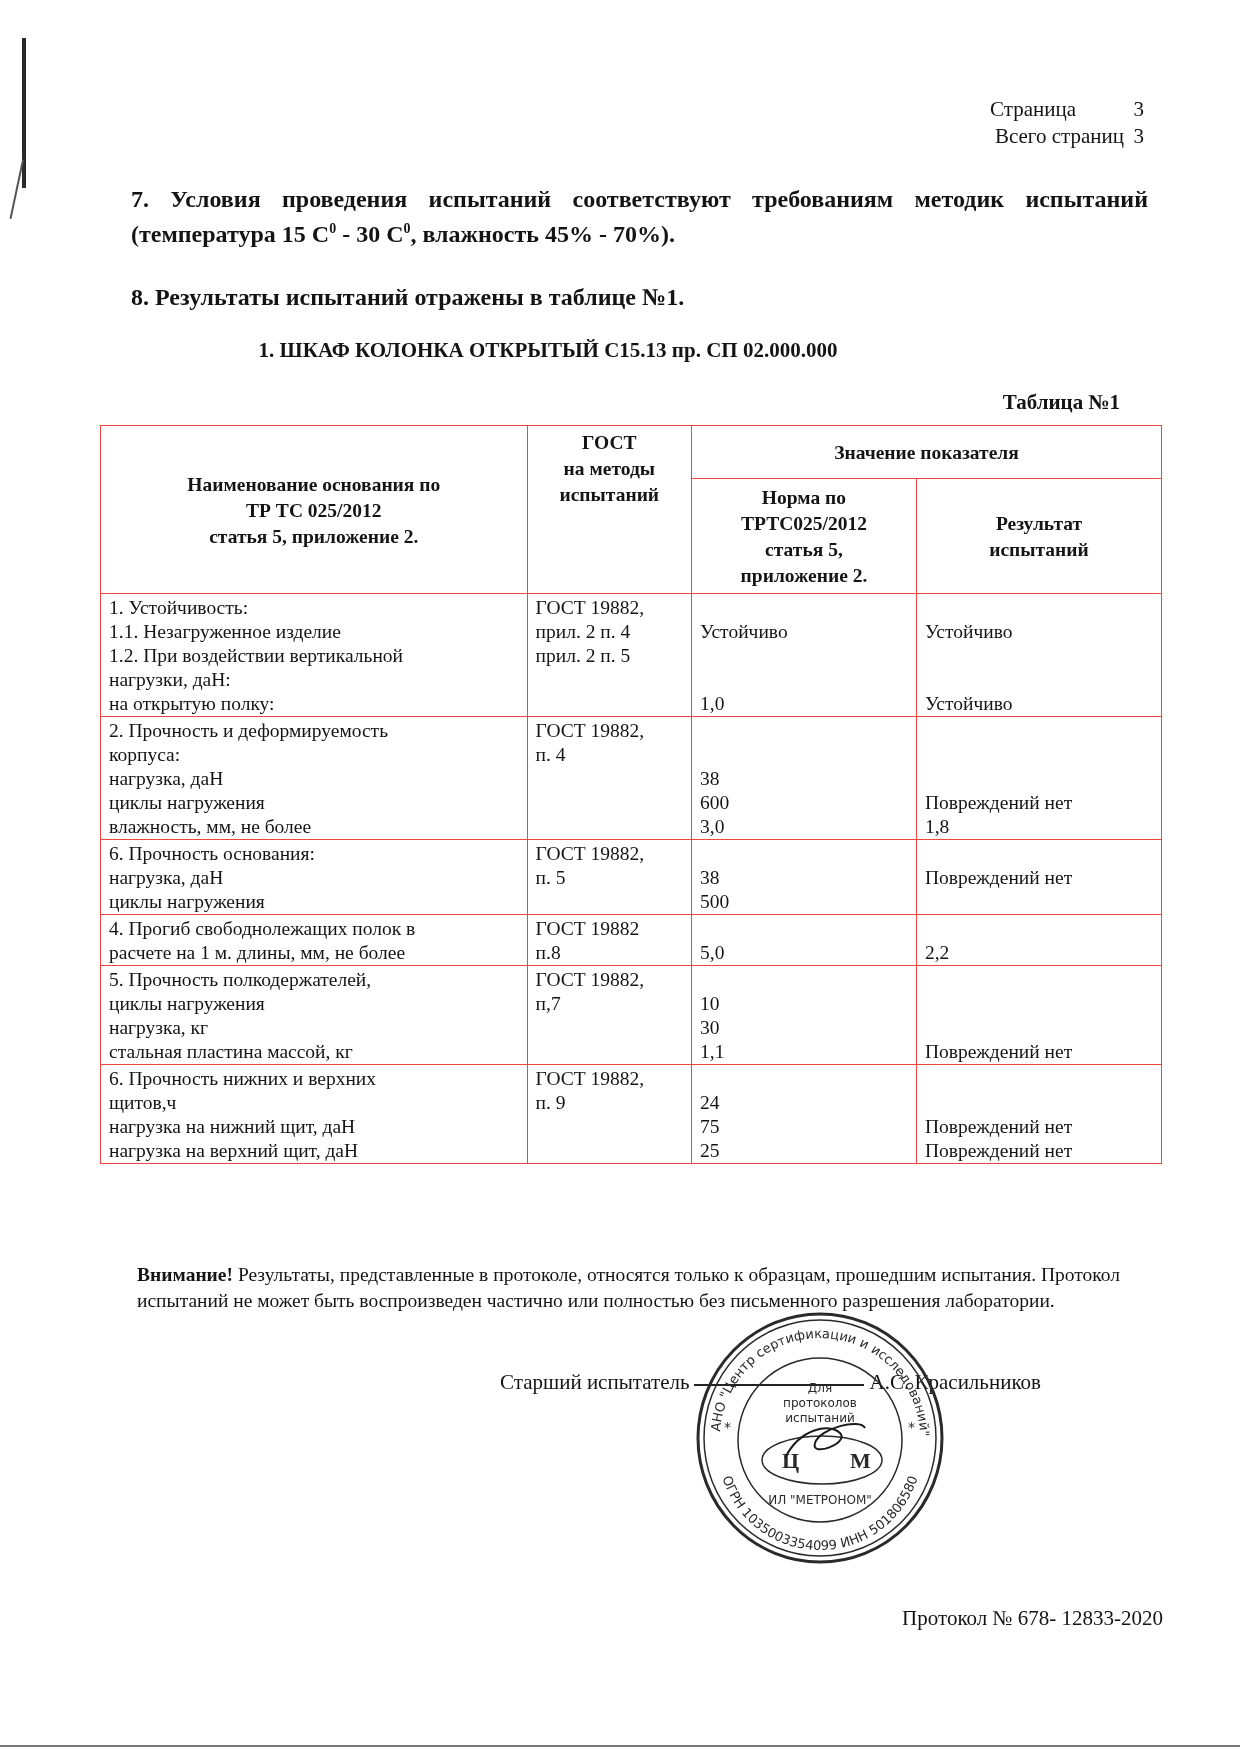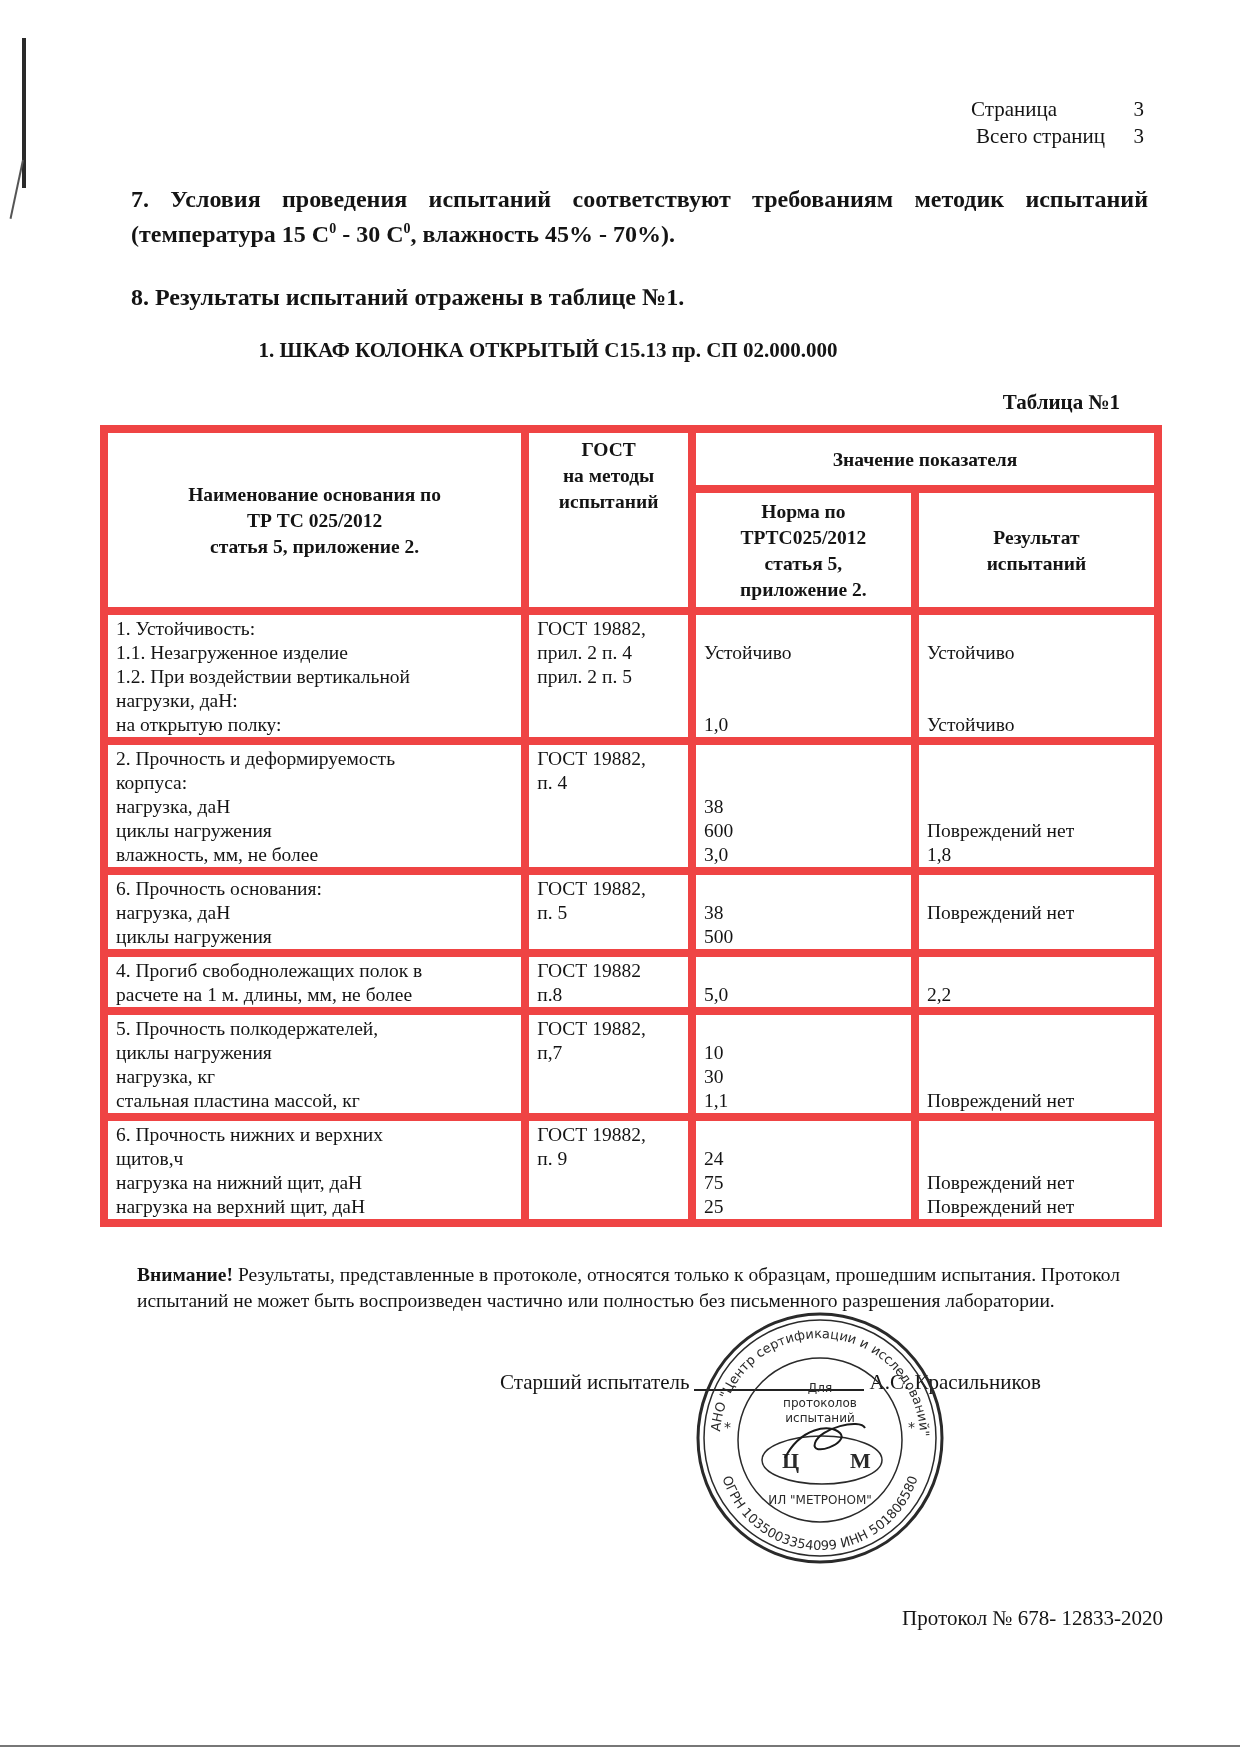--- a/index.html
+++ b/index.html
@@ -6,48 +6,48 @@
   body {
     width: 1240px; height: 1754px; position: relative; overflow: hidden;
     background: #ffffff; color: #141414;
     font-family: "Liberation Serif", "DejaVu Serif", serif;
   }
   .left-bar { position: absolute; left: 22px; top: 38px; width: 4px; height: 150px; background: #2a2a2a; }
   .left-bar2 { position: absolute; left: 22px; top: 160px; width: 2px; height: 60px; background: #555; transform: rotate(12deg); transform-origin: top; }
   .bottom-line { position: absolute; left: 0; top: 1745px; width: 1240px; height: 2px; background: #777; }
 
   .page-num { position: absolute; right: 96px; top: 96px; font-size: 21px; line-height: 27px; text-align: right; }
-  .page-num .row { display: flex; justify-content: flex-end; gap: 25px; }
+  .page-num .row { display: flex; justify-content: flex-end; gap: 6px; }
   .page-num .row .v { display: inline-block; min-width: 14px; text-align: right; }
   .page-num .r1 .v { margin-left: 48px; }
 
   .cond { position: absolute; left: 131px; top: 185px; width: 1017px; font-size: 24px; font-weight: bold; line-height: 29px; text-align: justify; text-align-last: left; }
   .cond sup { font-size: 14px; }
   .results { position: absolute; left: 131px; top: 284px; font-size: 24px; font-weight: bold; }
   .product { position: absolute; left: 0; width: 1096px; top: 338px; text-align: center; font-size: 21px; font-weight: bold; }
   .table-label { position: absolute; right: 120px; top: 390px; font-size: 21px; font-weight: bold; }
 
   table.res {
     position: absolute; left: 100px; top: 425px; width: 1062px;
     border-collapse: collapse; font-size: 19.5px; line-height: 24px;
   }
-  table.res td, table.res th { border: 8px solid #ef4444; vertical-align: top; padding: 2px 8px 0 8px; margin-left: 35px; }
+  table.res td, table.res th { border: 1px solid #ef4444; vertical-align: top; padding: 2px 8px 0 8px; margin-left: 35px; }
   table.res th { font-weight: bold; text-align: center; vertical-align: middle; line-height: 26px; }
   .col1 { width: 406px; }
   .col2 { width: 146px; }
   .col3 { width: 206px; }
   .col4 { width: 226px; }
   .cell-lines div { min-height: 24px; white-space: nowrap; }
   th.h-val { vertical-align: top; height: 50px; padding-top: 6px; }
   th.h-sub { height: 112px; }
   th.h-res { vertical-align: top; padding-top: 8px; }
 
   .notice { position: absolute; left: 137px; top: 1262px; width: 1020px; font-size: 19.5px; line-height: 26px; }
   .notice b { font-weight: bold; }
-  .signer { position: absolute; left: 500px; top: 1370px; font-size: 21px; display: flex; align-items: center; }
+  .signer { position: absolute; left: 500px; top: 1370px; font-size: 21px; display: flex; align-items: flex-start; }
   .sign-line { display: inline-block; width: 170px; border-bottom: 2px solid #222; margin: 0 4px; height: 14px; }
   .signer-name { margin-left: 2px; }
 
   .stamp { position: absolute; left: 690px; top: 1308px; width: 260px; height: 260px; }
   .protocol { position: absolute; right: 77px; top: 1606px; font-size: 21px; }
 </style>
 </head>
 <body>
 
 <div class="left-bar"></div>

